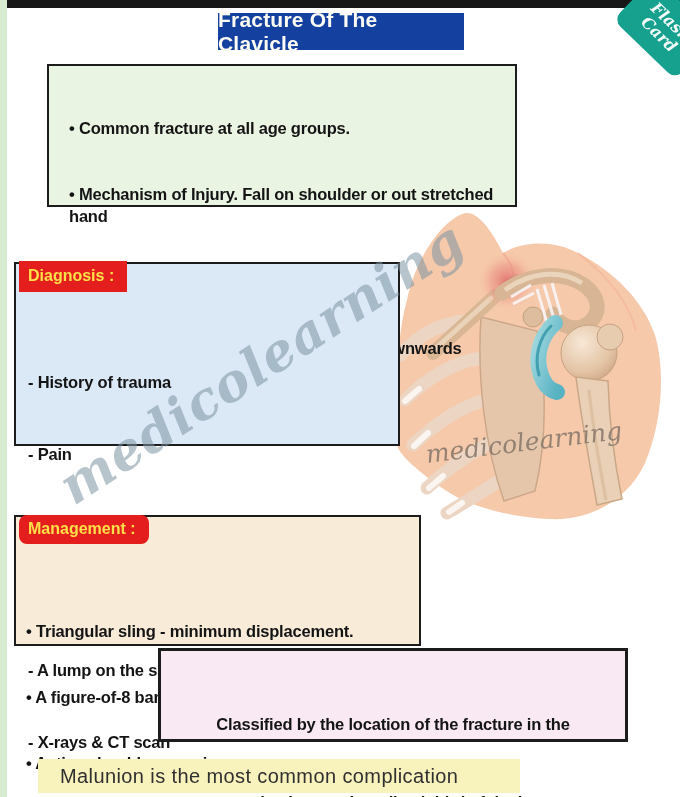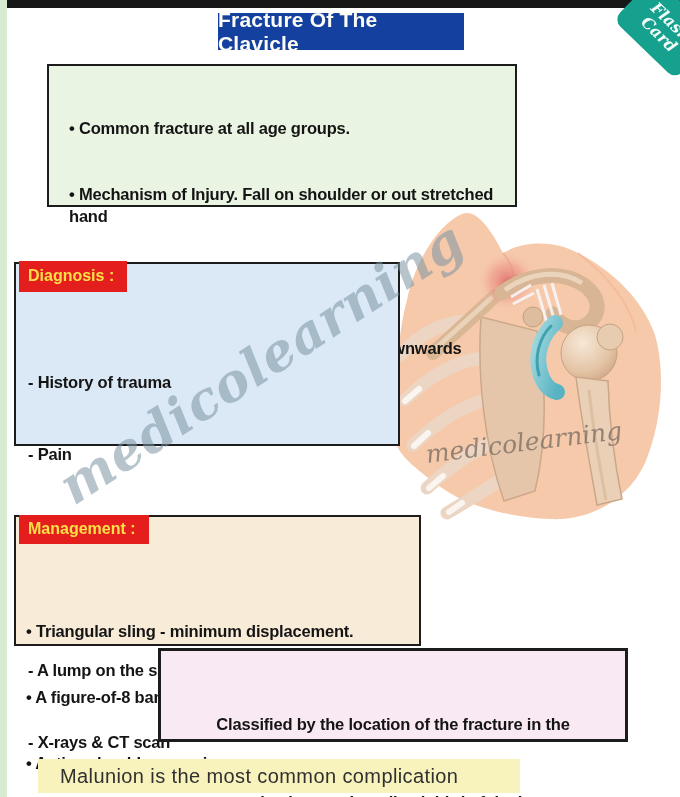--- a/index.html
+++ b/index.html
@@ -37,21 +37,21 @@
   .management-box{left:14px;top:515px;width:407px;height:131px;background:#f8ecd9;
     padding:37px 8px 0 10px;line-height:22px;z-index:4;}
   .classification-box{left:158px;top:648px;width:470px;height:94px;background:#f8e9f3;
     border-width:3px;text-align:center;padding-top:8px;line-height:26px;z-index:4;}
   .red-label{
     position:absolute;left:3px;background:#e41d1d;color:#fde047;
     font-weight:bold;font-size:16px;letter-spacing:0;padding:3px 13px 4px 9px;
     white-space:nowrap;
   }
   .diagnosis-box .red-label{top:-3px;}
-  .management-box .red-label{top:-2px;}
+  .management-box .red-label{top:-2px;border-radius:8px;}
   
   .footer-note{
     left:38px;top:759px;width:482px;height:34px;background:#f8f2bd;
     color:#303030;font-weight:normal;font-size:20px;letter-spacing:.4px;
     display:flex;align-items:center;padding-left:22px;box-sizing:border-box;z-index:4;
   }
   
   .watermark-large{
     left:64px;top:460px;transform:rotate(-33deg);transform-origin:0 50%;
     font-family:"DejaVu Serif", serif;font-style:italic;font-weight:bold;

